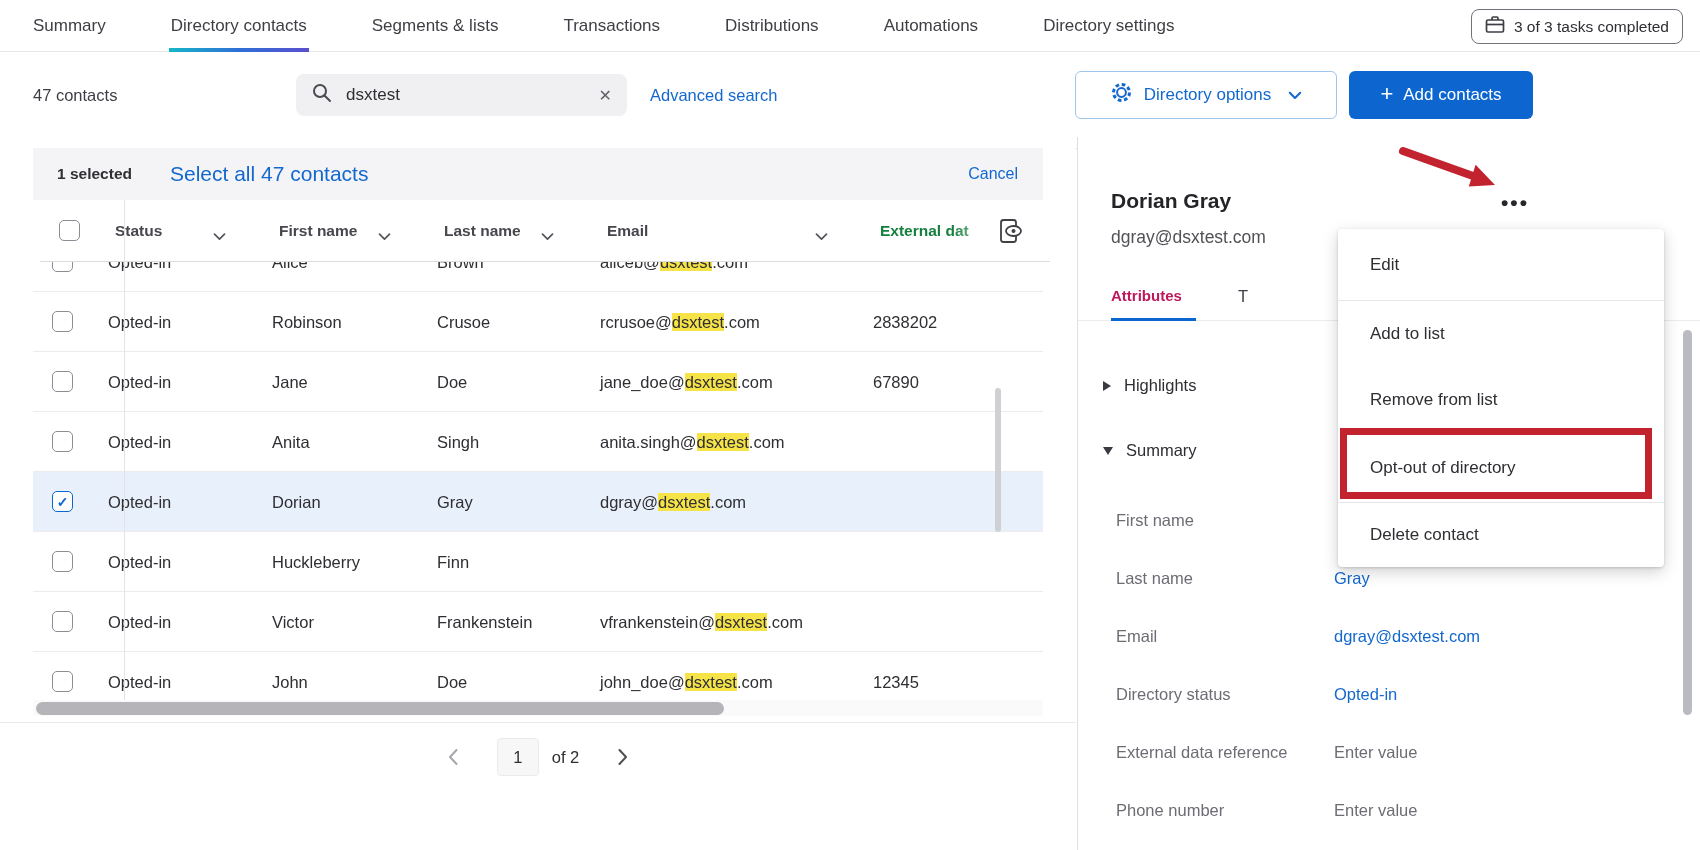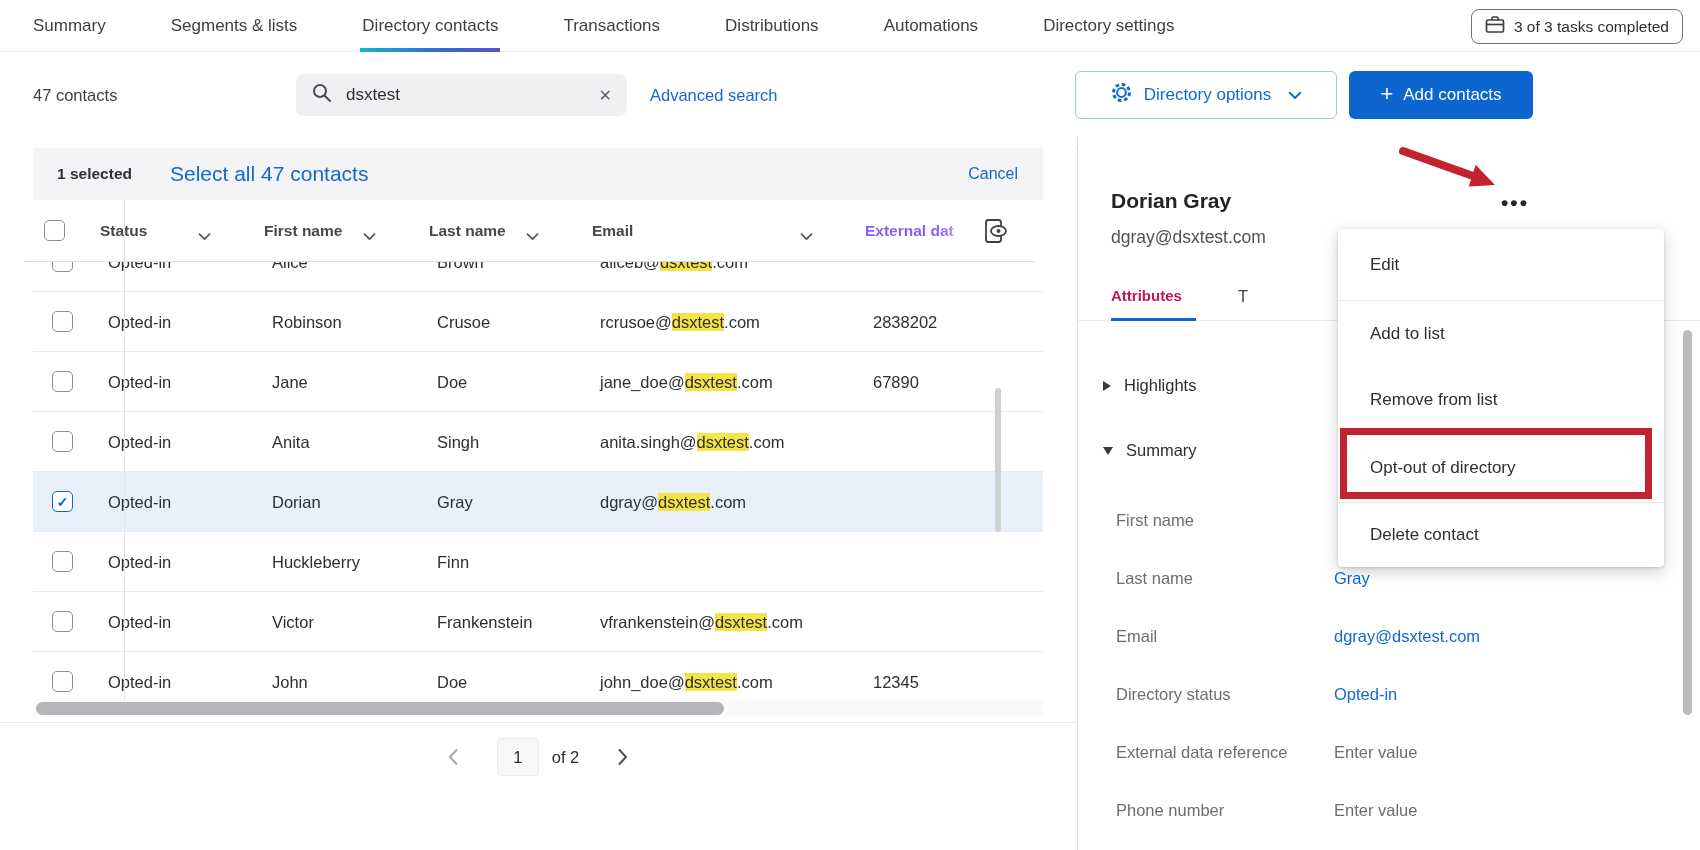--- a/index.html
+++ b/index.html
@@ -39,29 +39,29 @@
   .plus { font-size:22px; font-weight:normal; line-height:1; margin-top:-2px; }
 
   
   .left-sec { position:absolute; top:137px; left:0; width:1076px; bottom:0; background:#fff; }
   .sel-bar { position:absolute; top:11px; left:33px; width:1010px; height:52px;
              background:#f4f4f6; display:flex; align-items:center; }
   .sel-count { margin-left:24px; font-weight:bold; font-size:15.5px; }
   .sel-all { margin-left:38px; color:#1368ce; font-size:21px; cursor:pointer;text-align:right; }
   .cancel { margin-left:auto; margin-right:25px; color:#1368ce; font-size:16px; cursor:pointer; }
 
-  .thead { position:absolute; top:63px; left:25px; width:1010px; height:62px;
+  .thead { position:absolute; top:63px; left:40px; width:1010px; height:62px;
            border-bottom:1px solid #dcdcdf; background:#fff; }
   .hcell { position:absolute; top:0; line-height:62px; font-weight:bold; font-size:15.5px; color:#46464d; }
   .hchev { position:absolute; top:27px; cursor:pointer; }
   .h-status { left:75px; } .hchev-status { left:173px; }
   .h-first  { left:239px; } .hchev-first { left:338px; }
   .h-last   { left:404px; } .hchev-last { left:501px; }
   .h-email  { left:567px; } .hchev-email { left:775px; }
-  .h-ext    { left:840px; color:#8b5cf6;
+  .h-ext    { left:840px; color:#15803d;
               -webkit-mask-image:linear-gradient(90deg,#000 55%,transparent 98%);
               mask-image:linear-gradient(90deg,#000 55%,transparent 98%); width:130px; overflow:hidden; white-space:nowrap; }
   .eye-ic { position:absolute; left:957px; top:17px; cursor:pointer; }
 
   .vline { position:absolute; left:124px; top:63px; width:1px; height:500px; background:#e4e4e7; }
 
   .rows-vp { position:absolute; top:125px; left:33px; width:1010px; height:438px; overflow:hidden; }
   .trow { position:relative; height:60px; border-bottom:1px solid #ececef; background:#fff; }
   .trow.first { margin-top:-30px; }
   .trow.selected { background:#e8f0fb; }
@@ -134,22 +134,22 @@
         border:7px solid #c2232e; z-index:7; pointer-events:none; }
   .arrow-svg { position:absolute; left:315px; top:0px; z-index:7; pointer-events:none; }
 </style>
 </head>
 <body>
 
 <div class="page">
 
   <div class="topnav">
     <div class="tab">Summary</div>
+    <div class="tab active">Directory contacts</div>
     <div class="tab">Segments &amp; lists</div>
-    <div class="tab active">Directory contacts</div>
     <div class="tab">Transactions</div>
     <div class="tab">Distributions</div>
     <div class="tab">Automations</div>
     <div class="tab">Directory settings</div>
   </div>
   <div class="tasks-btn">
     <span>
       <svg width="20" height="19" viewBox="0 0 20 19">
           <rect x="1.5" y="5" width="17" height="12" rx="1.5" fill="none" stroke="#3e3e45" stroke-width="1.7"></rect>
           <path d="M7 5V3.2A1.2 1.2 0 0 1 8.2 2h3.6A1.2 1.2 0 0 1 13 3.2V5" fill="none" stroke="#3e3e45" stroke-width="1.7"></path>

